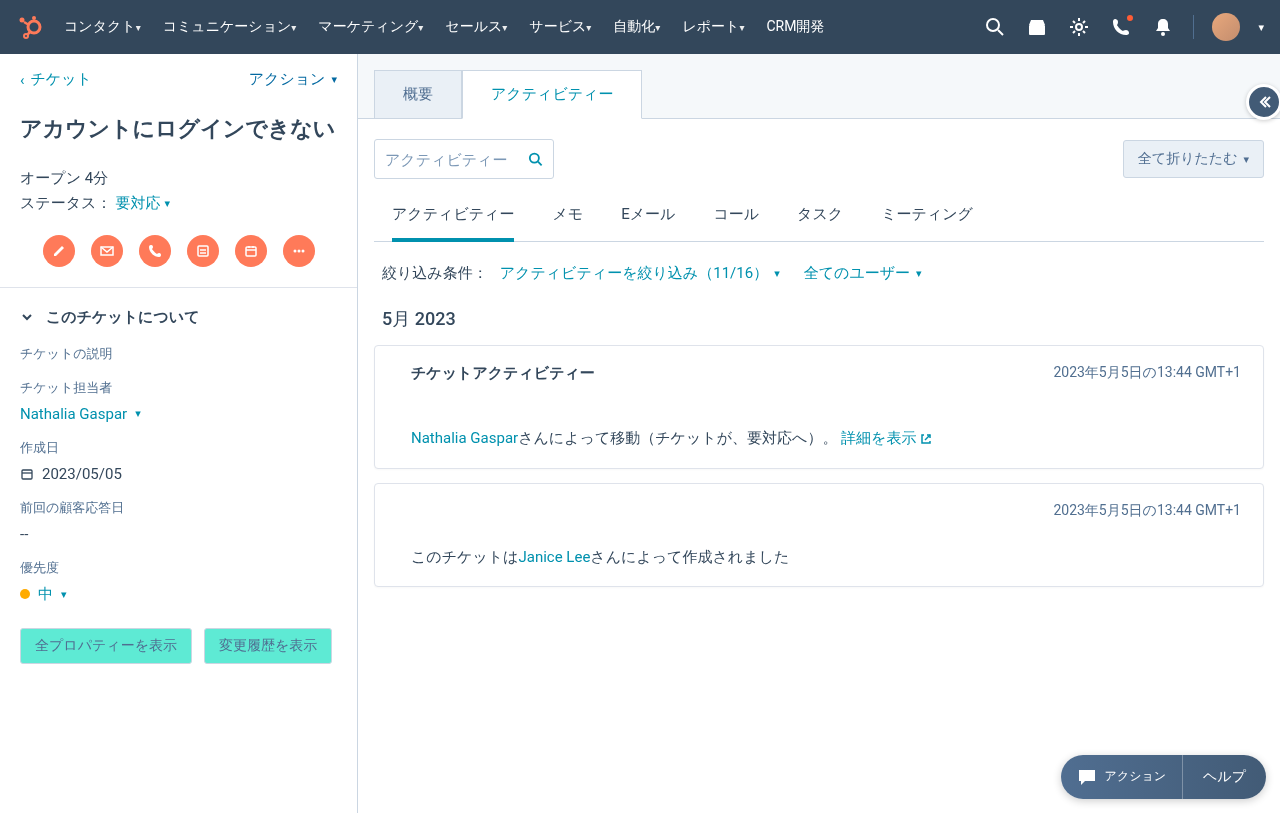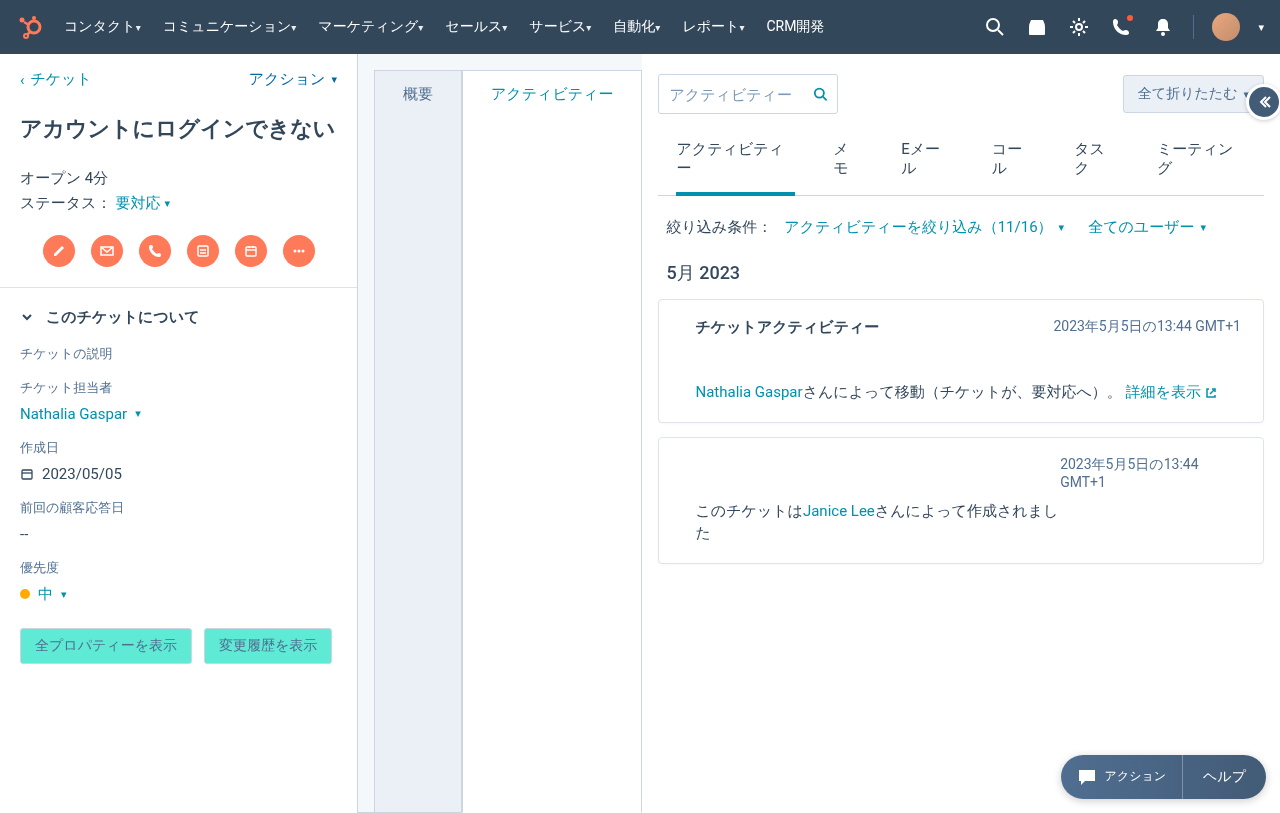--- a/index.html
+++ b/index.html
@@ -33,21 +33,21 @@
 .side-section { padding: 20px; }
 .section-header { display: flex; align-items: center; gap: 12px; font-size: 15px; font-weight: 600; margin-bottom: 18px; cursor: pointer; }
 .prop-label { font-size: 13px; color: #516f90; margin-bottom: 8px; margin-top: 16px; }
 .prop-value { font-size: 15px; color: #33475b; display: flex; align-items: center; gap: 8px; }
 .prop-value.link-style { color: #0091ae; cursor: pointer; }
 .priority-dot { width: 10px; height: 10px; border-radius: 50%; background: #ffab00; display: inline-block; }
 .btn-group { display: flex; gap: 12px; margin-top: 24px; }
 .btn-secondary { background: #5eead4; border: 1px solid #cbd6e2; color: #506e91; padding: 8px 14px; border-radius: 3px; cursor: pointer; font-size: 14px; }
 
 
-.content { flex: 1; background: #f5f8fa; position: relative; display: flex; }
+.content { flex: 1; background: #f5f8fa; position: relative; display: flex; flex-direction: column; }
 .tabs-row { background: #f5f8fa; border-bottom: 1px solid #cbd6e2; display: flex; padding: 16px 0 0 16px; }
 .tab { padding: 14px 28px; font-size: 15px; cursor: pointer; border: 1px solid transparent; border-bottom: none; }
 .tab.inactive { background: #eaf0f6; border: 1px solid #cbd6e2; border-bottom: none; color: #506e91; }
 .tab.active-tab { background: #fff; border: 1px solid #cbd6e2; border-bottom: 1px solid #fff; color: #0091ae; margin-bottom: -1px; }
 .content-body { background: #fff; flex: 1; padding: 20px 16px 20px; }
 .search-row { display: flex; justify-content: space-between; align-items: center; margin-bottom: 12px; }
 .search-box { display: flex; align-items: center; border: 1px solid #cbd6e2; border-radius: 3px; padding: 0 10px; height: 40px; width: 180px; }
 .search-box input { border: none; outline: none; font-size: 15px; width: 100%; color: #33475b; }
 .search-box input::placeholder { color: #7c98b6; }
 .collapse-btn { background: #eaf0f6; border: 1px solid #cbd6e2; padding: 9px 14px; border-radius: 3px; color: #506e91; font-size: 14px; cursor: pointer; display: flex; align-items: center; gap: 6px; }

